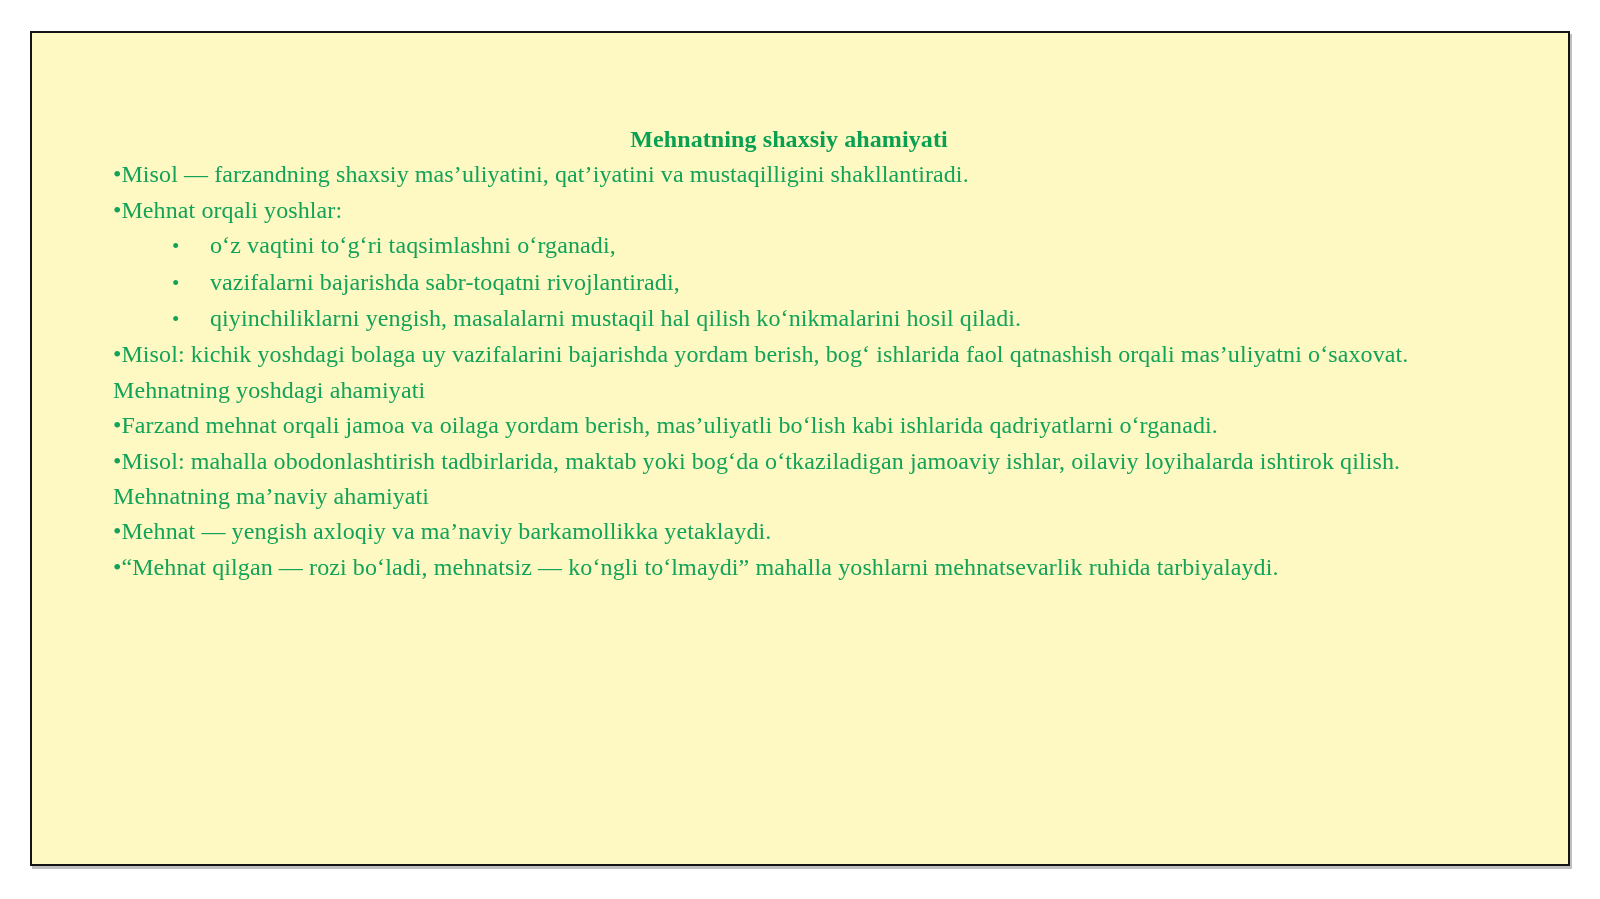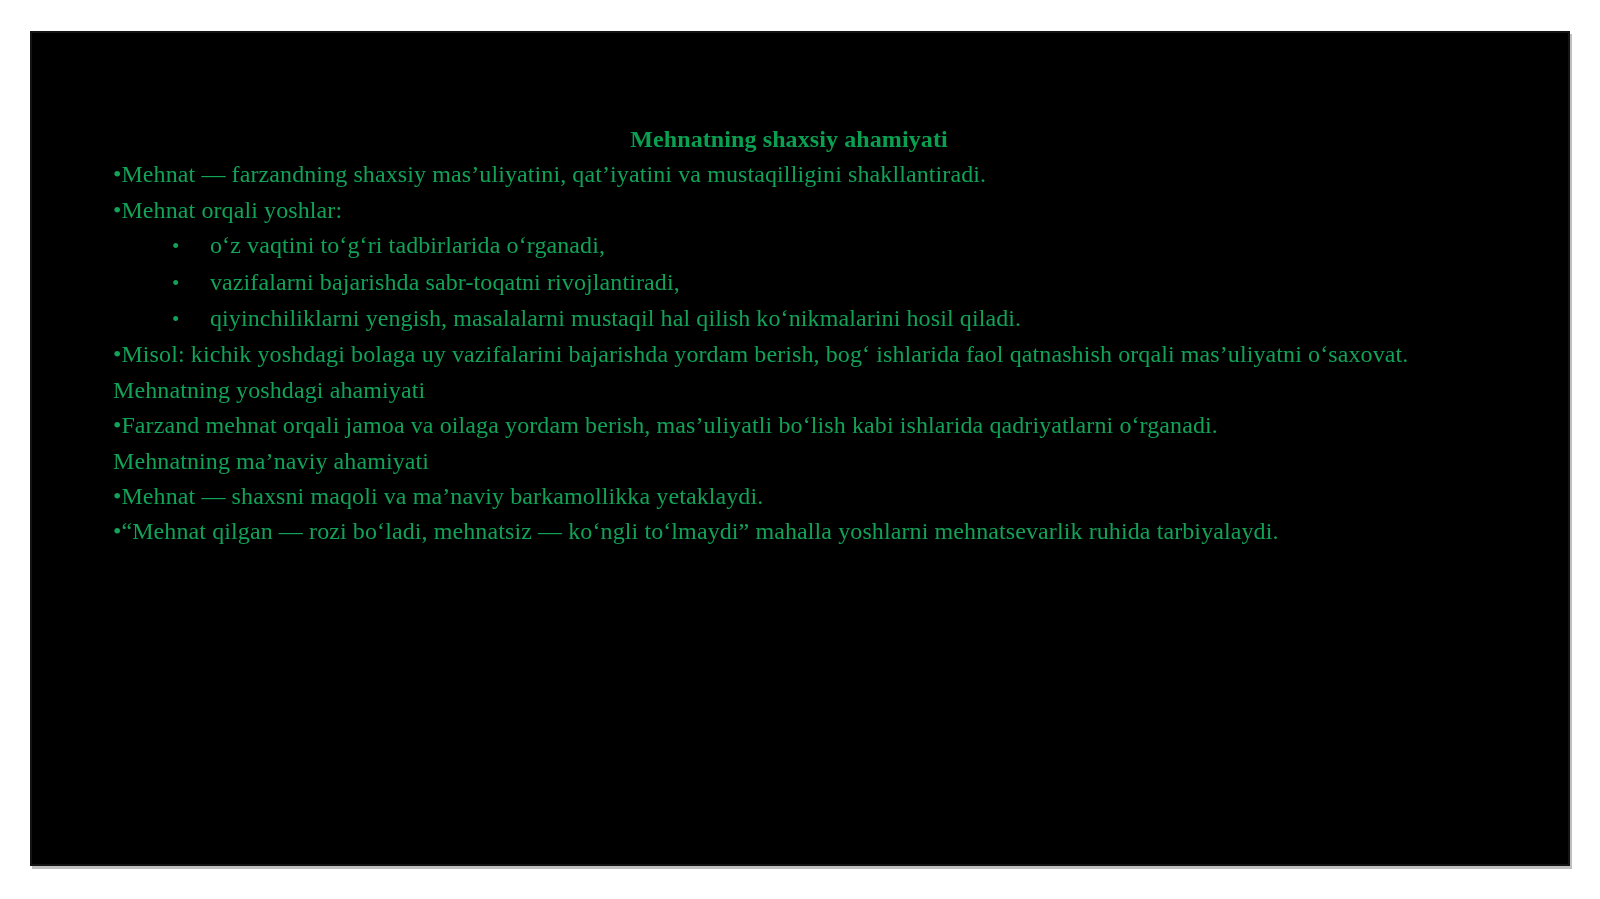--- a/index.html
+++ b/index.html
@@ -15,21 +15,21 @@
     overflow: hidden;
     font-family: "Liberation Serif", "DejaVu Serif", serif;
   }
   .slide-frame {
     position: absolute;
     left: 30px;
     top: 31px;
     width: 1536px;
     height: 831px;
     border: 2px solid #141414;
-    background: #000000;
+    background: #fef9c3;
     box-shadow: 2px 3px 0 rgba(0,0,0,0.25);
   }
   .content {
     position: absolute;
     left: 81px;
     top: 89px;
     width: 1380px;
     font-size: 24px;
     line-height: 35.4px;
     letter-spacing: 0.1px;
@@ -53,27 +53,28 @@
   }
 </style>
 </head>
 <body>
 
 <div class="canvas">
   <div class="slide-frame">
     <div class="content" style="color: rgb(18, 162, 88);">
       <div class="title" style="color: rgb(10, 160, 82);">Mehnatning shaxsiy ahamiyati</div>
       <div id="blocks">
-          <div class="line bullet"><span class="bullet-marker">•</span><span>Mehnat — farzandning shaxsiy mas’uliyatini, qat’iyatini va mustaqilligini shakllantiradi.</span></div>
+          <div class="line bullet"><span class="bullet-marker">•</span><span>Misol — farzandning shaxsiy mas’uliyatini, qat’iyatini va mustaqilligini shakllantiradi.</span></div>
           <div class="line bullet"><span class="bullet-marker">•</span><span>Mehnat orqali yoshlar:</span></div>
-          <div class="line sub"><span class="sub-marker">•</span><span>o‘z vaqtini to‘g‘ri tadbirlarida o‘rganadi,</span></div>
+          <div class="line sub"><span class="sub-marker">•</span><span>o‘z vaqtini to‘g‘ri taqsimlashni o‘rganadi,</span></div>
           <div class="line sub"><span class="sub-marker">•</span><span>vazifalarni bajarishda sabr-toqatni rivojlantiradi,</span></div>
           <div class="line sub"><span class="sub-marker">•</span><span>qiyinchiliklarni yengish, masalalarni mustaqil hal qilish ko‘nikmalarini hosil qiladi.</span></div>
           <div class="line bullet"><span class="bullet-marker">•</span><span>Misol: kichik yoshdagi bolaga uy vazifalarini bajarishda yordam berish, bog‘ ishlarida faol qatnashish orqali mas’uliyatni o‘saxovat.</span></div>
           <div class="line plain">Mehnatning yoshdagi ahamiyati</div>
           <div class="line bullet"><span class="bullet-marker">•</span><span>Farzand mehnat orqali jamoa va oilaga yordam berish, mas’uliyatli bo‘lish kabi ishlarida qadriyatlarni o‘rganadi.</span></div>
+          <div class="line bullet"><span class="bullet-marker">•</span><span>Misol: mahalla obodonlashtirish tadbirlarida, maktab yoki bog‘da o‘tkaziladigan jamoaviy ishlar, oilaviy loyihalarda ishtirok qilish.</span></div>
           <div class="line plain">Mehnatning ma’naviy ahamiyati</div>
-          <div class="line bullet"><span class="bullet-marker">•</span><span>Mehnat — shaxsni maqoli va ma’naviy barkamollikka yetaklaydi.</span></div>
+          <div class="line bullet"><span class="bullet-marker">•</span><span>Mehnat — yengish axloqiy va ma’naviy barkamollikka yetaklaydi.</span></div>
           <div class="line bullet"><span class="bullet-marker">•</span><span>“Mehnat qilgan — rozi bo‘ladi, mehnatsiz — ko‘ngli to‘lmaydi” mahalla yoshlarni mehnatsevarlik ruhida tarbiyalaydi.</span></div>
         </div>
     </div>
   </div>
 </div>
 
 </body></html>

